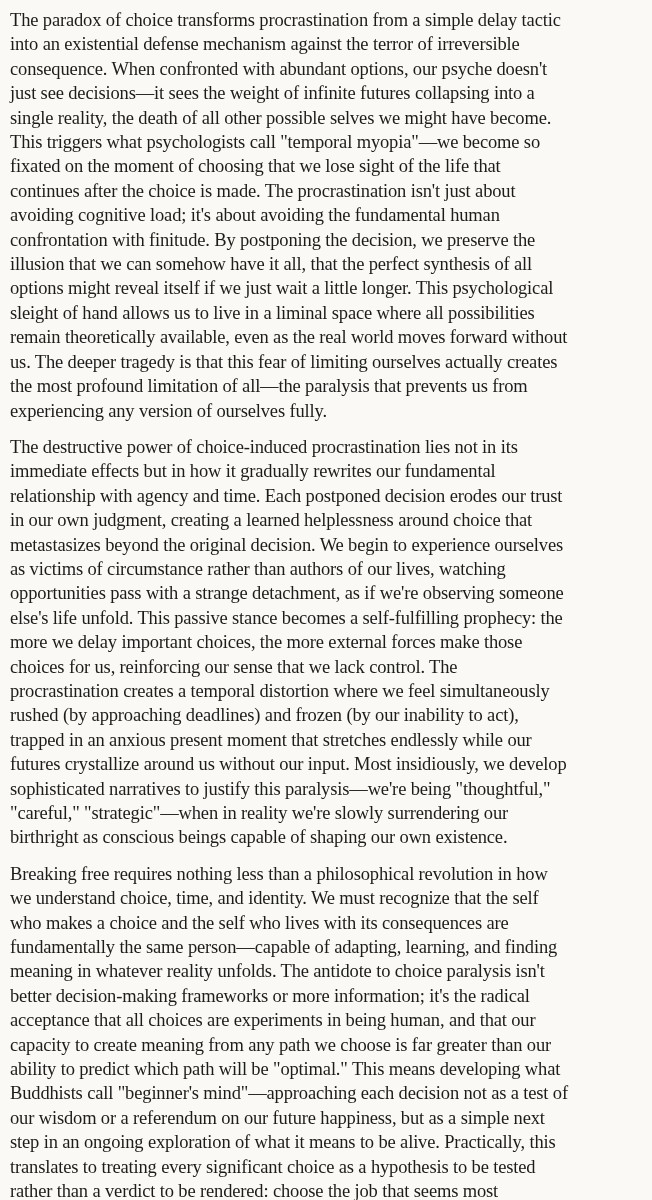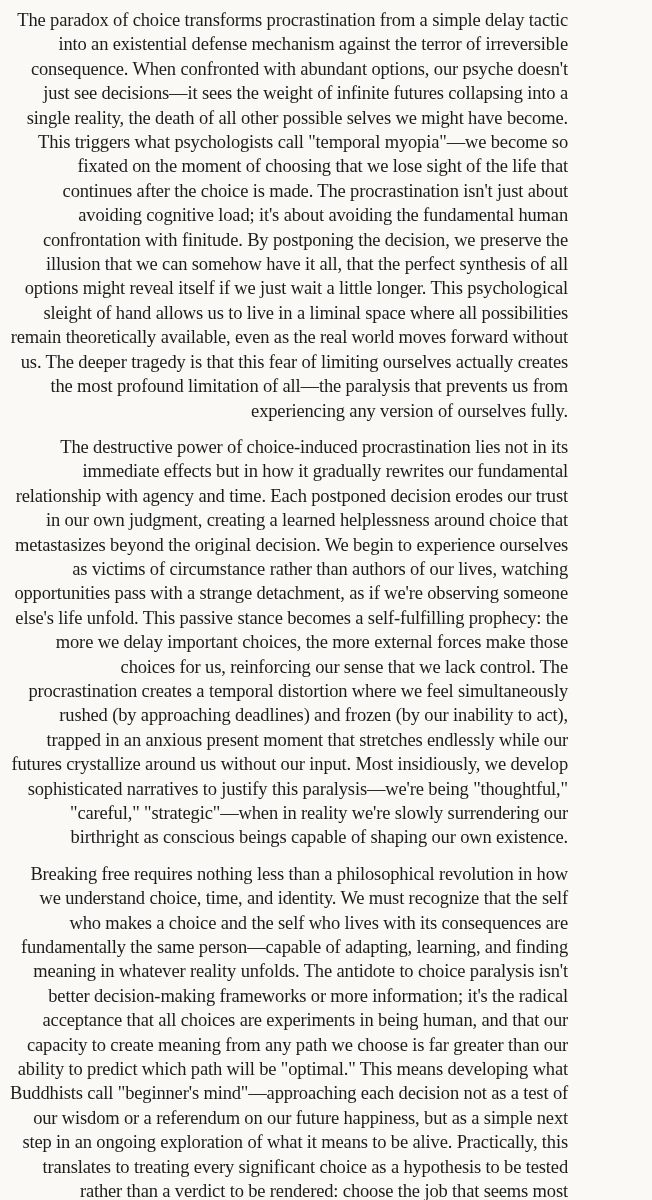--- a/index.html
+++ b/index.html
@@ -15,21 +15,21 @@
   .page {
     box-sizing: border-box;
     width: 580px;
     height: 1200px;
     padding: 8px 12px 0 10px;
     font-family: "Liberation Serif", "DejaVu Serif", serif;
     font-size: 18.5px;
     line-height: 24.4px;
     letter-spacing: -0.15px;
     color: #1C1C1A;
-    text-align: right;
+    text-align: left;
   }
   .page p {
     margin: 0 0 12px 0;
     padding: 0;
   }
 </style>
 </head>
 <body style="background: rgb(250, 249, 245);">
 
 <div class="page" style="color: rgb(28, 28, 26);">

